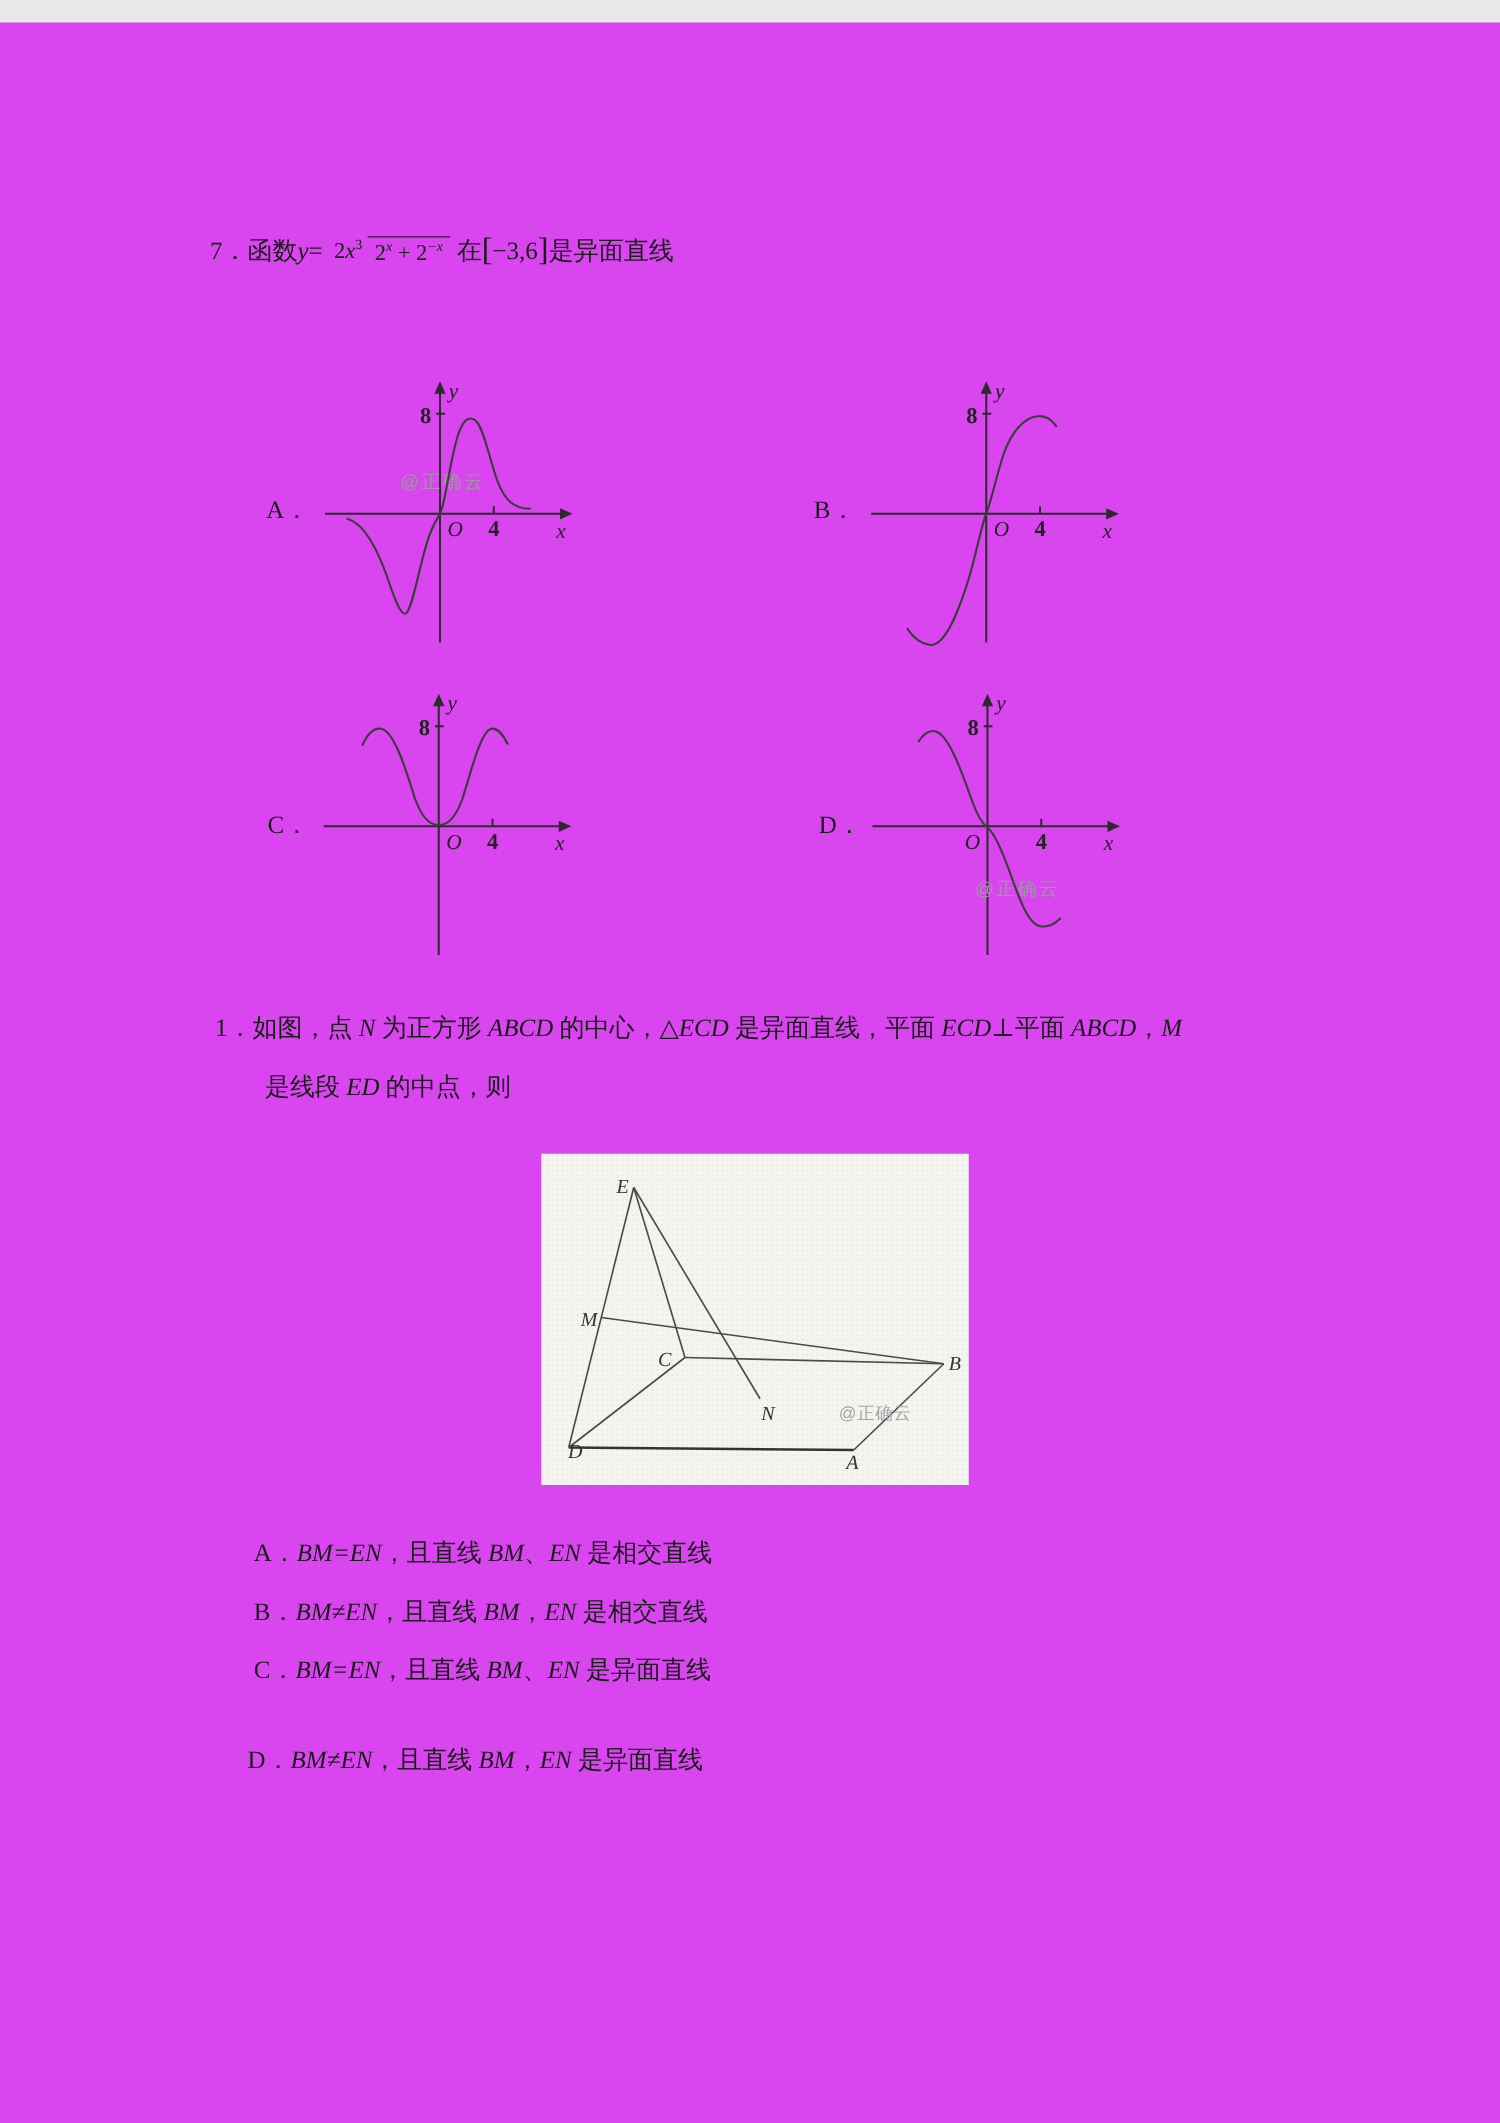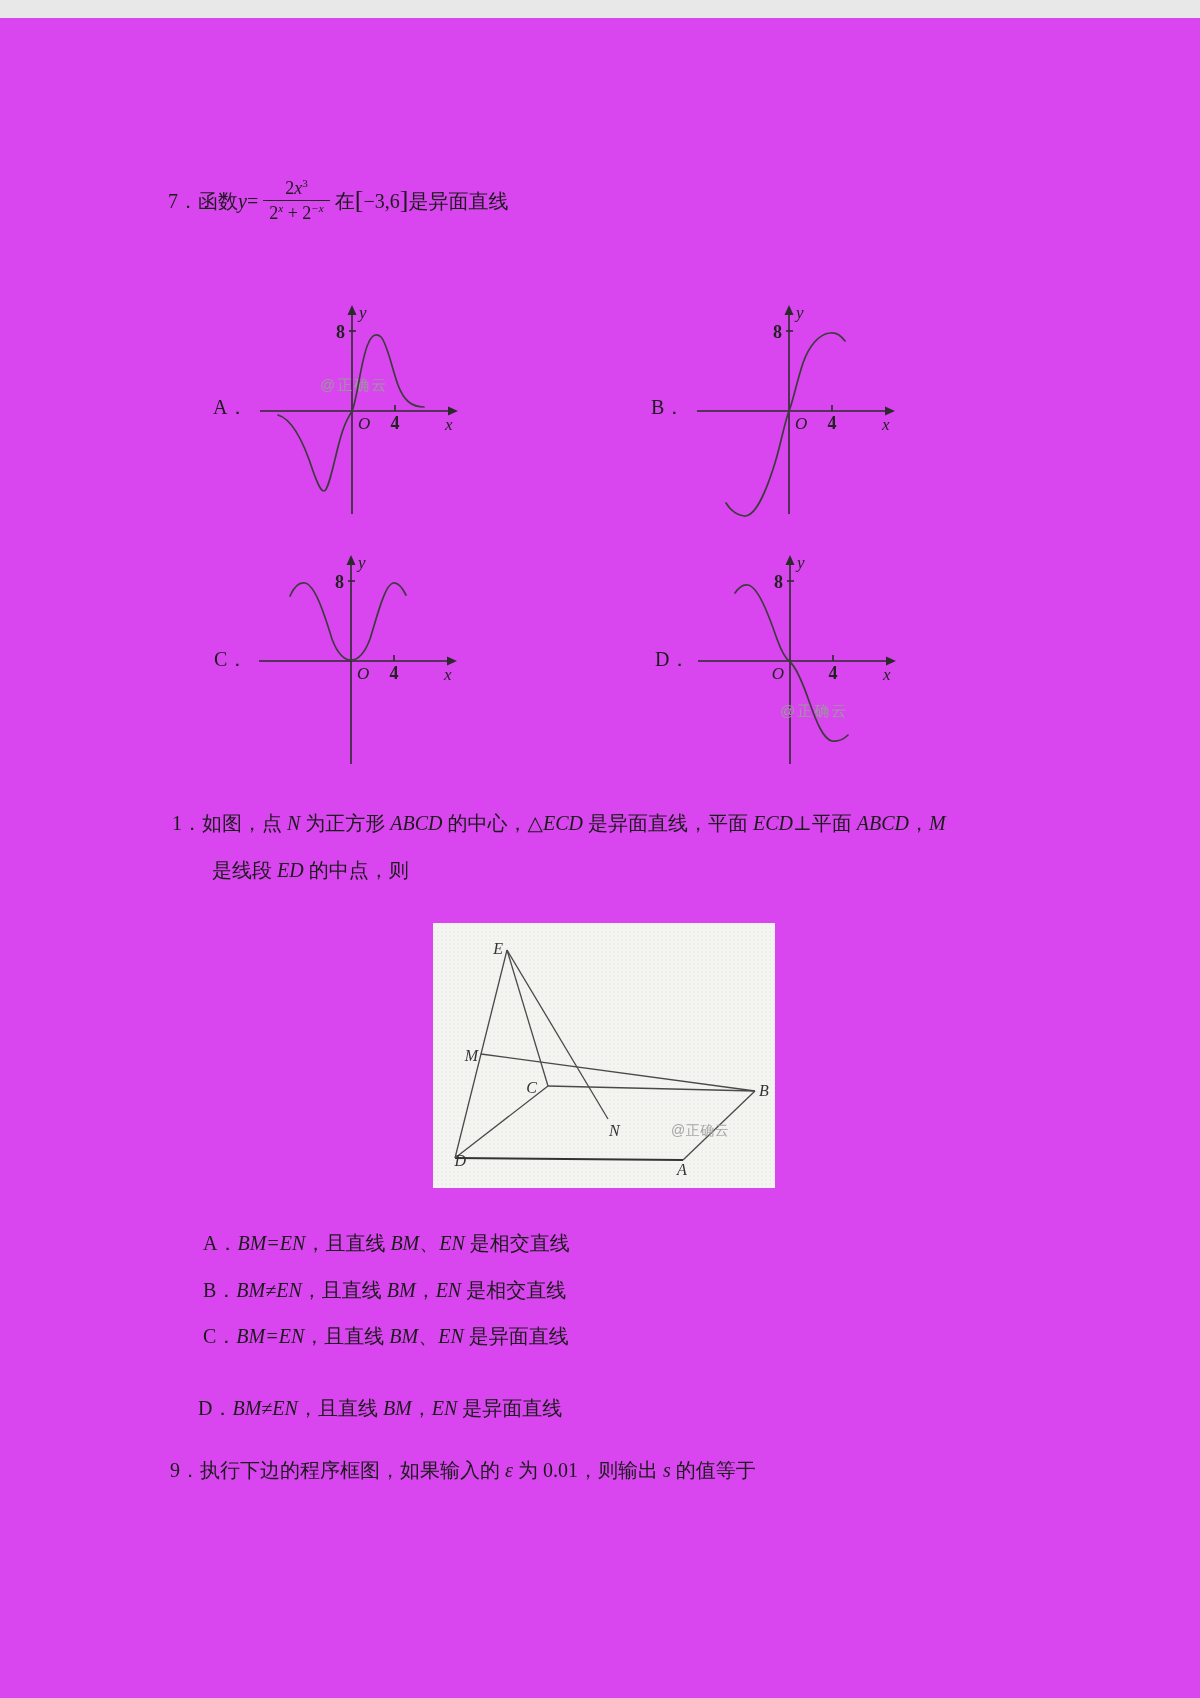--- a/index.html
+++ b/index.html
@@ -4,21 +4,21 @@
 <style>
   html,body{margin:0;padding:0;background:#e8e8e8;}
   .page{
     position:relative;width:1200px;height:1698px;margin:18px auto;background:#d946ef;
     font-family:"Liberation Serif","DejaVu Serif",serif;color:#1b1b1b;overflow:hidden;
   }
   .line{position:absolute;font-size:20px;white-space:nowrap;line-height:1.25;}
   .it{font-style:italic;}
   sup{font-size:0.62em;line-height:0;}
   .stem{display:flex;align-items:center;}
-  .frac{display:inline-flex;flex-direction:column;align-items:center;margin:0 5px;font-size:18px;line-height:1.15;vertical-align:middle;}
+  .frac{display:inline-flex;flex-direction:row;align-items:center;margin:0 5px;font-size:18px;line-height:1.15;vertical-align:middle;}
   .frac .num{padding:0 4px 1px;}
   .frac .den{border-top:1.5px solid #222;padding:2px 6px 0;}
   .br{font-size:26px;line-height:0.8;position:relative;top:-1px;}
   .optletter{position:absolute;font-size:20px;white-space:nowrap;}
   svg{position:absolute;overflow:visible;}
   .axis{stroke:#2b2b2b;stroke-width:1.6;fill:none;}
   .curve{stroke:#3c3c3c;stroke-width:1.7;fill:none;stroke-linecap:round;}
   .ah{fill:#2b2b2b;stroke:none;}
   .axlbl{font-family:"Liberation Serif","DejaVu Serif",serif;font-style:italic;font-size:17px;fill:#222;}
   .ticklbl{font-family:"Liberation Serif","DejaVu Serif",serif;font-size:18px;font-weight:600;fill:#222;}
@@ -141,15 +141,14 @@
     <text class="figlbl" x="33" y="243" text-anchor="end">D</text>
     <text class="figlbl" x="244" y="252">A</text>
     <text class="wm" style="font-size:14px;letter-spacing:0.5px;fill:#a5a5a5" x="238" y="212">@正确云</text>
   </svg>
 
   <div class="line" style="left:203px;top:1260px;"><span>B．</span><span class="it">BM≠EN</span><span>，且直线 </span><span class="it">BM</span><span>，</span><span class="it">EN</span><span> 是相交直线</span></div>
   <div class="line" style="left:203px;top:1213px;"><span>A．</span><span class="it">BM=EN</span><span>，且直线 </span><span class="it">BM</span><span>、</span><span class="it">EN</span><span> 是相交直线</span></div>
   <div class="line" style="left:198px;top:1378px;"><span>D．</span><span class="it">BM≠EN</span><span>，且直线 </span><span class="it">BM</span><span>，</span><span class="it">EN</span><span> 是异面直线</span></div>
   <div class="line" style="left:203px;top:1306px;"><span>C．</span><span class="it">BM=EN</span><span>，且直线 </span><span class="it">BM</span><span>、</span><span class="it">EN</span><span> 是异面直线</span></div>
 
-  <div class="line" style="left:170px;top:1440px;"><span>9．执行下边的程序框图，如果输入的 </span><span class="it">ε</span><span> 为 0.01，则输出 </span><span class="it">s</span><span> 的值等于</span></div>
 
 </div>
 
 </body></html>

